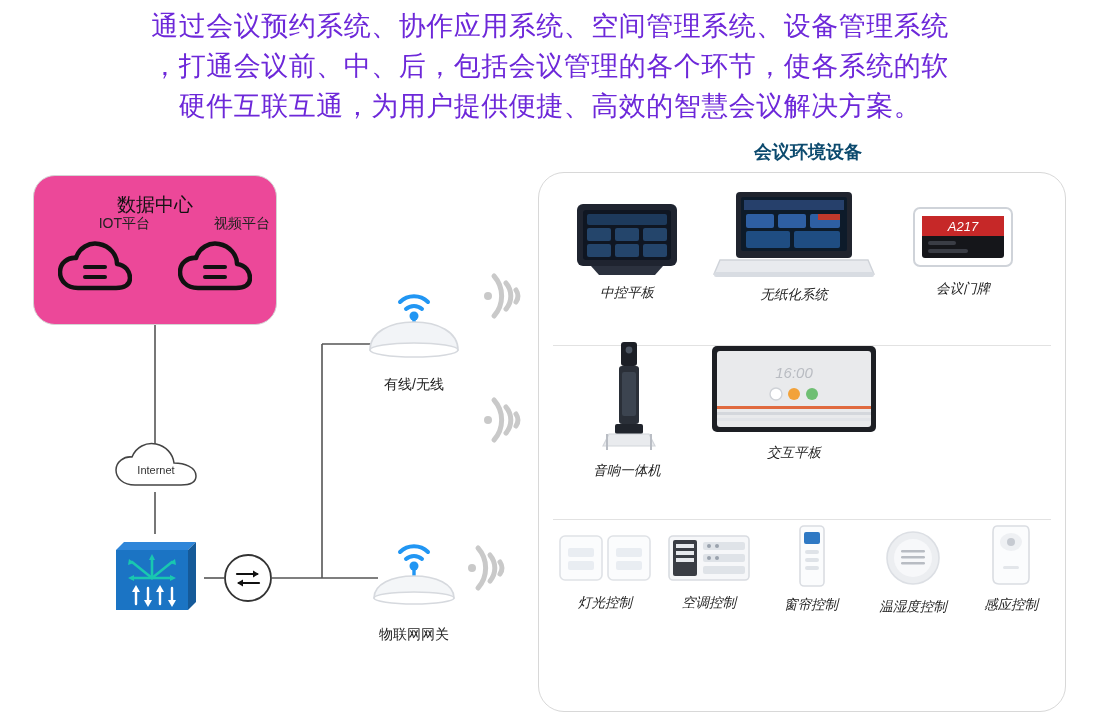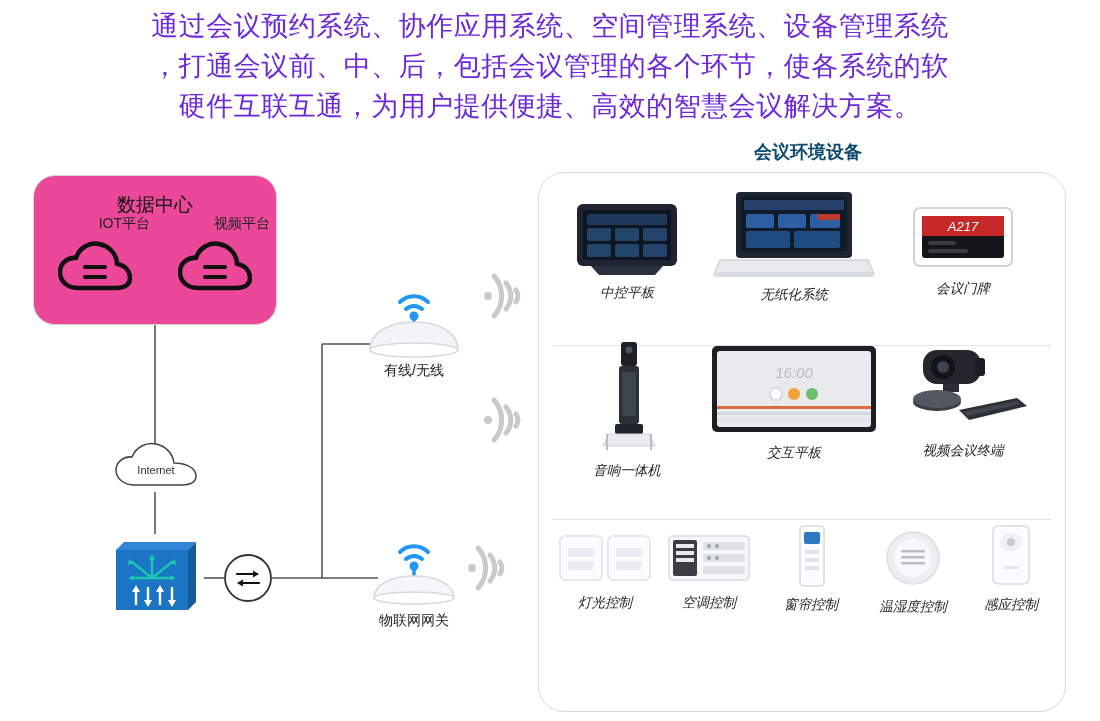--- a/index.html
+++ b/index.html
@@ -116,21 +116,21 @@
     height: 52px;
   }
 
   
   .ap-block { position: absolute; text-align: center; }
   #ap-wifi { left: 352px; top: 140px; width: 124px; }
   #ap-iot  { left: 352px; top: 390px; width: 124px; }
   .ap-block .caption {
     font-size: 14px;
     color: #222;
-    margin-top: 0;
+    margin-top: 14px;
   }
 
   .signal { position: absolute; }
   #sig-1 { left: 480px; top: 128px; }
   #sig-2 { left: 480px; top: 252px; }
   #sig-3 { left: 464px; top: 400px; }
 
   
   #room-title {
     position: absolute;
@@ -452,38 +452,20 @@
           <circle cx="106" cy="52" r="6" fill="#6fbf73"></circle>
         </g>
         <rect x="11" y="64" width="154" height="3" fill="#e06a3f"></rect>
         <rect x="11" y="70" width="154" height="3" fill="#d4d7dc"></rect>
         <rect x="11" y="76" width="154" height="3" fill="#e2e4e8"></rect>
       </svg>
     </div>
     <div class="caption">交互平板</div>
   </div>
 
-  <div class="dev" id="dev-vc">
-    <div class="art">
-      <svg width="140" height="96" viewBox="0 0 140 96">
-
-        <rect x="30" y="10" width="58" height="34" rx="14" fill="#24272d"></rect>
-        <circle cx="50" cy="27" r="12" fill="#111317"></circle>
-        <circle cx="50" cy="27" r="6" fill="#3b4450"></circle>
-        <rect x="82" y="18" width="10" height="18" rx="3" fill="#1a1c21"></rect>
-        <rect x="50" y="44" width="16" height="8" fill="#2a2d33"></rect>
-
-        <ellipse cx="44" cy="62" rx="24" ry="9" fill="#3a3d44"></ellipse>
-        <ellipse cx="44" cy="59" rx="24" ry="9" fill="#53575f"></ellipse>
-        <path d="M66 70 L124 58 L134 66 L76 80 Z" fill="#2c2f35"></path>
-        <path d="M70 72 L124 61 L128 64 L74 76 Z" fill="#41454d"></path>
-      </svg>
-    </div>
-    <div class="caption">视频会议终端</div>
-  </div>
 
   <div class="dev" id="dev-light">
     <div class="art">
       <svg width="118" height="60" viewBox="0 0 118 60">
         <rect x="14" y="8" width="42" height="44" rx="5" fill="#fbfcfd" stroke="#dfe2e6" stroke-width="1.6"></rect>
         <rect x="22" y="20" width="26" height="9" rx="2" fill="#e9edf2"></rect>
         <rect x="22" y="33" width="26" height="9" rx="2" fill="#e9edf2"></rect>
         <rect x="62" y="8" width="42" height="44" rx="5" fill="#fbfcfd" stroke="#dfe2e6" stroke-width="1.6"></rect>
         <rect x="70" y="20" width="26" height="9" rx="2" fill="#e9edf2"></rect>
         <rect x="70" y="33" width="26" height="9" rx="2" fill="#e9edf2"></rect>

